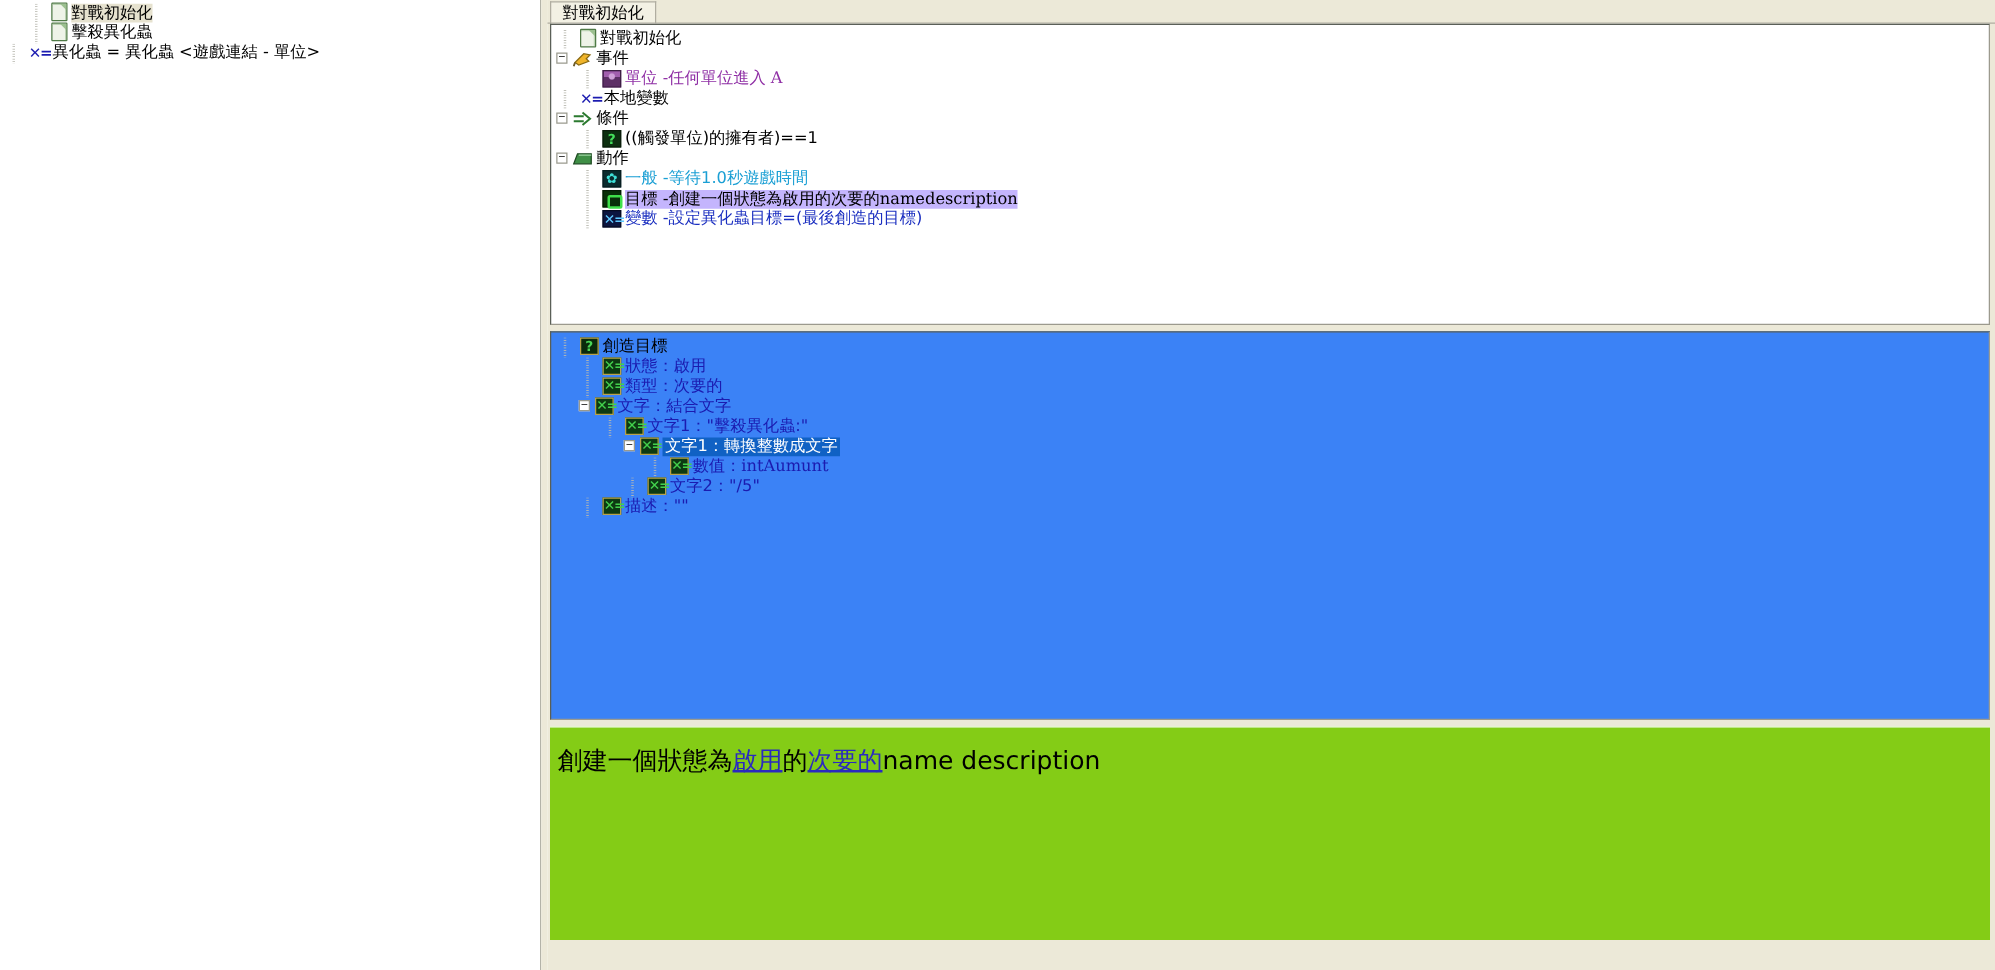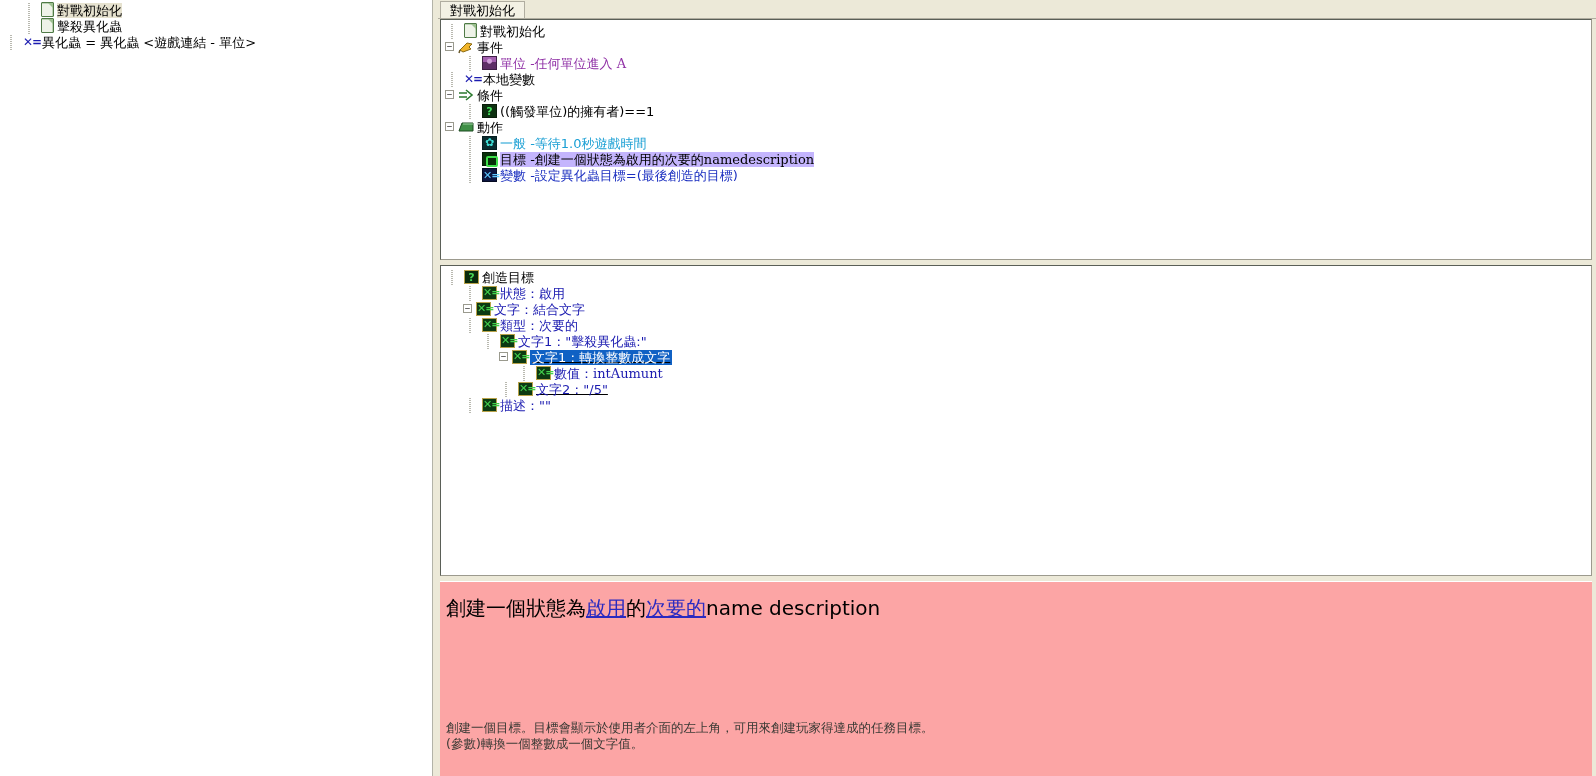--- a/index.html
+++ b/index.html
@@ -68,33 +68,34 @@
 
   
   #h-split-1 {
     position: absolute; left: 2px; top: 260px; width: 1152px; height: 5px;
     background: #ece9d8;
   }
 
   
   #mid-panel {
     position: absolute; left: 2px; top: 265px; width: 1152px; height: 311px;
-    background: #ffffff;
+    background: #3b82f6;
     border: 1px solid #9c9a8e;
     border-top-color:#5a5f57;
     border-left-color:#5a5f57;
     overflow: hidden;
   }
   #mid-panel-inner { padding: 3px 0 0 4px; }
 
   
   #desc-panel {
-    position: absolute; left: 2px; top: 581px; width: 1152px; height: 195px;
-    background: #fca5a5;
+    position: absolute; left: 2px; top: 581px; width: 1152px; height: 171px;
+    background: #84cc16;
     border-top: 1px solid #ffffff;
+    text-align: right;
   }
   #desc-sentence {
     position: absolute; left: 6px; top: 13px;
     font-size: 20px; color: #000; white-space: nowrap;
     font-family: "DejaVu Sans", "Liberation Sans", sans-serif;
   }
   #desc-sentence .lnk {
     color: #2a2ac0; text-decoration: underline; cursor: pointer;
   }
   #desc-help {
@@ -119,21 +120,21 @@
     text-align: center; color: #333; font-family: "DejaVu Sans Mono", monospace;
   }
   .guide { display:inline-block; width: 19px; height: 16px; vertical-align: middle;
            background-image: linear-gradient(to bottom, #b9b9b0 1px, transparent 1px);
            background-size: 2px 2px; background-repeat: repeat-y;
            background-position: 6px 0; }
 
   .indent0 { padding-left: 0px; }
   .indent1 { padding-left: 18px; }
   .indent2 { padding-left: 36px; }
-  .indent3 { padding-left: 54px; text-decoration: underline; }
+  .indent3 { padding-left: 54px; }
   .indent4 { padding-left: 72px; }
 
   
   .ic-doc {
     width: 13px; height: 15px; background: #eef3e8;
     border: 1px solid #4f7a46; border-radius: 1px;
     box-shadow: inset -4px 4px 0 -3px #bcd3b4;
   }
   .ic-doc:after {
     content:""; position:absolute; right:0; top:0;
@@ -256,32 +257,28 @@
           <div class="node indent1"><span class="guide"></span><span class="ico ic-setvar"></span><span class="lbl"><span class="t-blue">變數 </span><span class="t-blue">-設定異化蟲目標=(最後創造的目標)</span></span></div>
         </div>
     </div>
 
     <div id="h-split-1"></div>
 
     <div id="mid-panel">
       <div id="mid-panel-inner">
           <div class="node indent0"><span class="guide"></span><span class="ico ic-qgreen"></span><span class="lbl"><span class="t-black">創造目標</span></span></div>
           <div class="node indent1"><span class="guide"></span><span class="ico ic-greenx"></span><span class="lbl"><span class="t-navy">狀態：啟用</span></span></div>
+          <div class="node indent1"><span class="guide"></span><span class="ico ic-greenx"></span><span class="lbl"><span class="t-navy">類型：次要的</span></span></div>
           <div class="node indent1"><span class="exp">−</span><span class="ico ic-greenx"></span><span class="lbl"><span class="t-navy">文字：結合文字</span></span></div>
-          <div class="node indent1"><span class="guide"></span><span class="ico ic-greenx"></span><span class="lbl"><span class="t-navy">類型：次要的</span></span></div>
           <div class="node indent2"><span class="guide"></span><span class="ico ic-greenx"></span><span class="lbl"><span class="t-navy">文字1："擊殺異化蟲:"</span></span></div>
           <div class="node indent3"><span class="exp">−</span><span class="ico ic-greenx"></span><span class="lbl"><span class="t-navy hl-sel">文字1：轉換整數成文字</span></span></div>
           <div class="node indent4"><span class="guide"></span><span class="ico ic-greenx"></span><span class="lbl serif"><span class="t-navy">數值：intAumunt</span></span></div>
           <div class="node indent3"><span class="guide"></span><span class="ico ic-greenx"></span><span class="lbl"><span class="t-navy">文字2："/5"</span></span></div>
           <div class="node indent1"><span class="guide"></span><span class="ico ic-greenx"></span><span class="lbl"><span class="t-navy">描述：""</span></span></div>
         </div>
     </div>
 
     <div id="desc-panel">
       <div id="desc-sentence"><span>創建一個狀態為</span><span class="lnk">啟用</span><span>的</span><span class="lnk">次要的</span><span>name description</span></div>
-      <div id="desc-help">
-          <div>創建一個目標。目標會顯示於使用者介面的左上角，可用來創建玩家得達成的任務目標。</div>
-          <div>(參數)轉換一個整數成一個文字值。</div>
-        </div>
     </div>
 
   </div>
 </div>
 
 </body></html>

